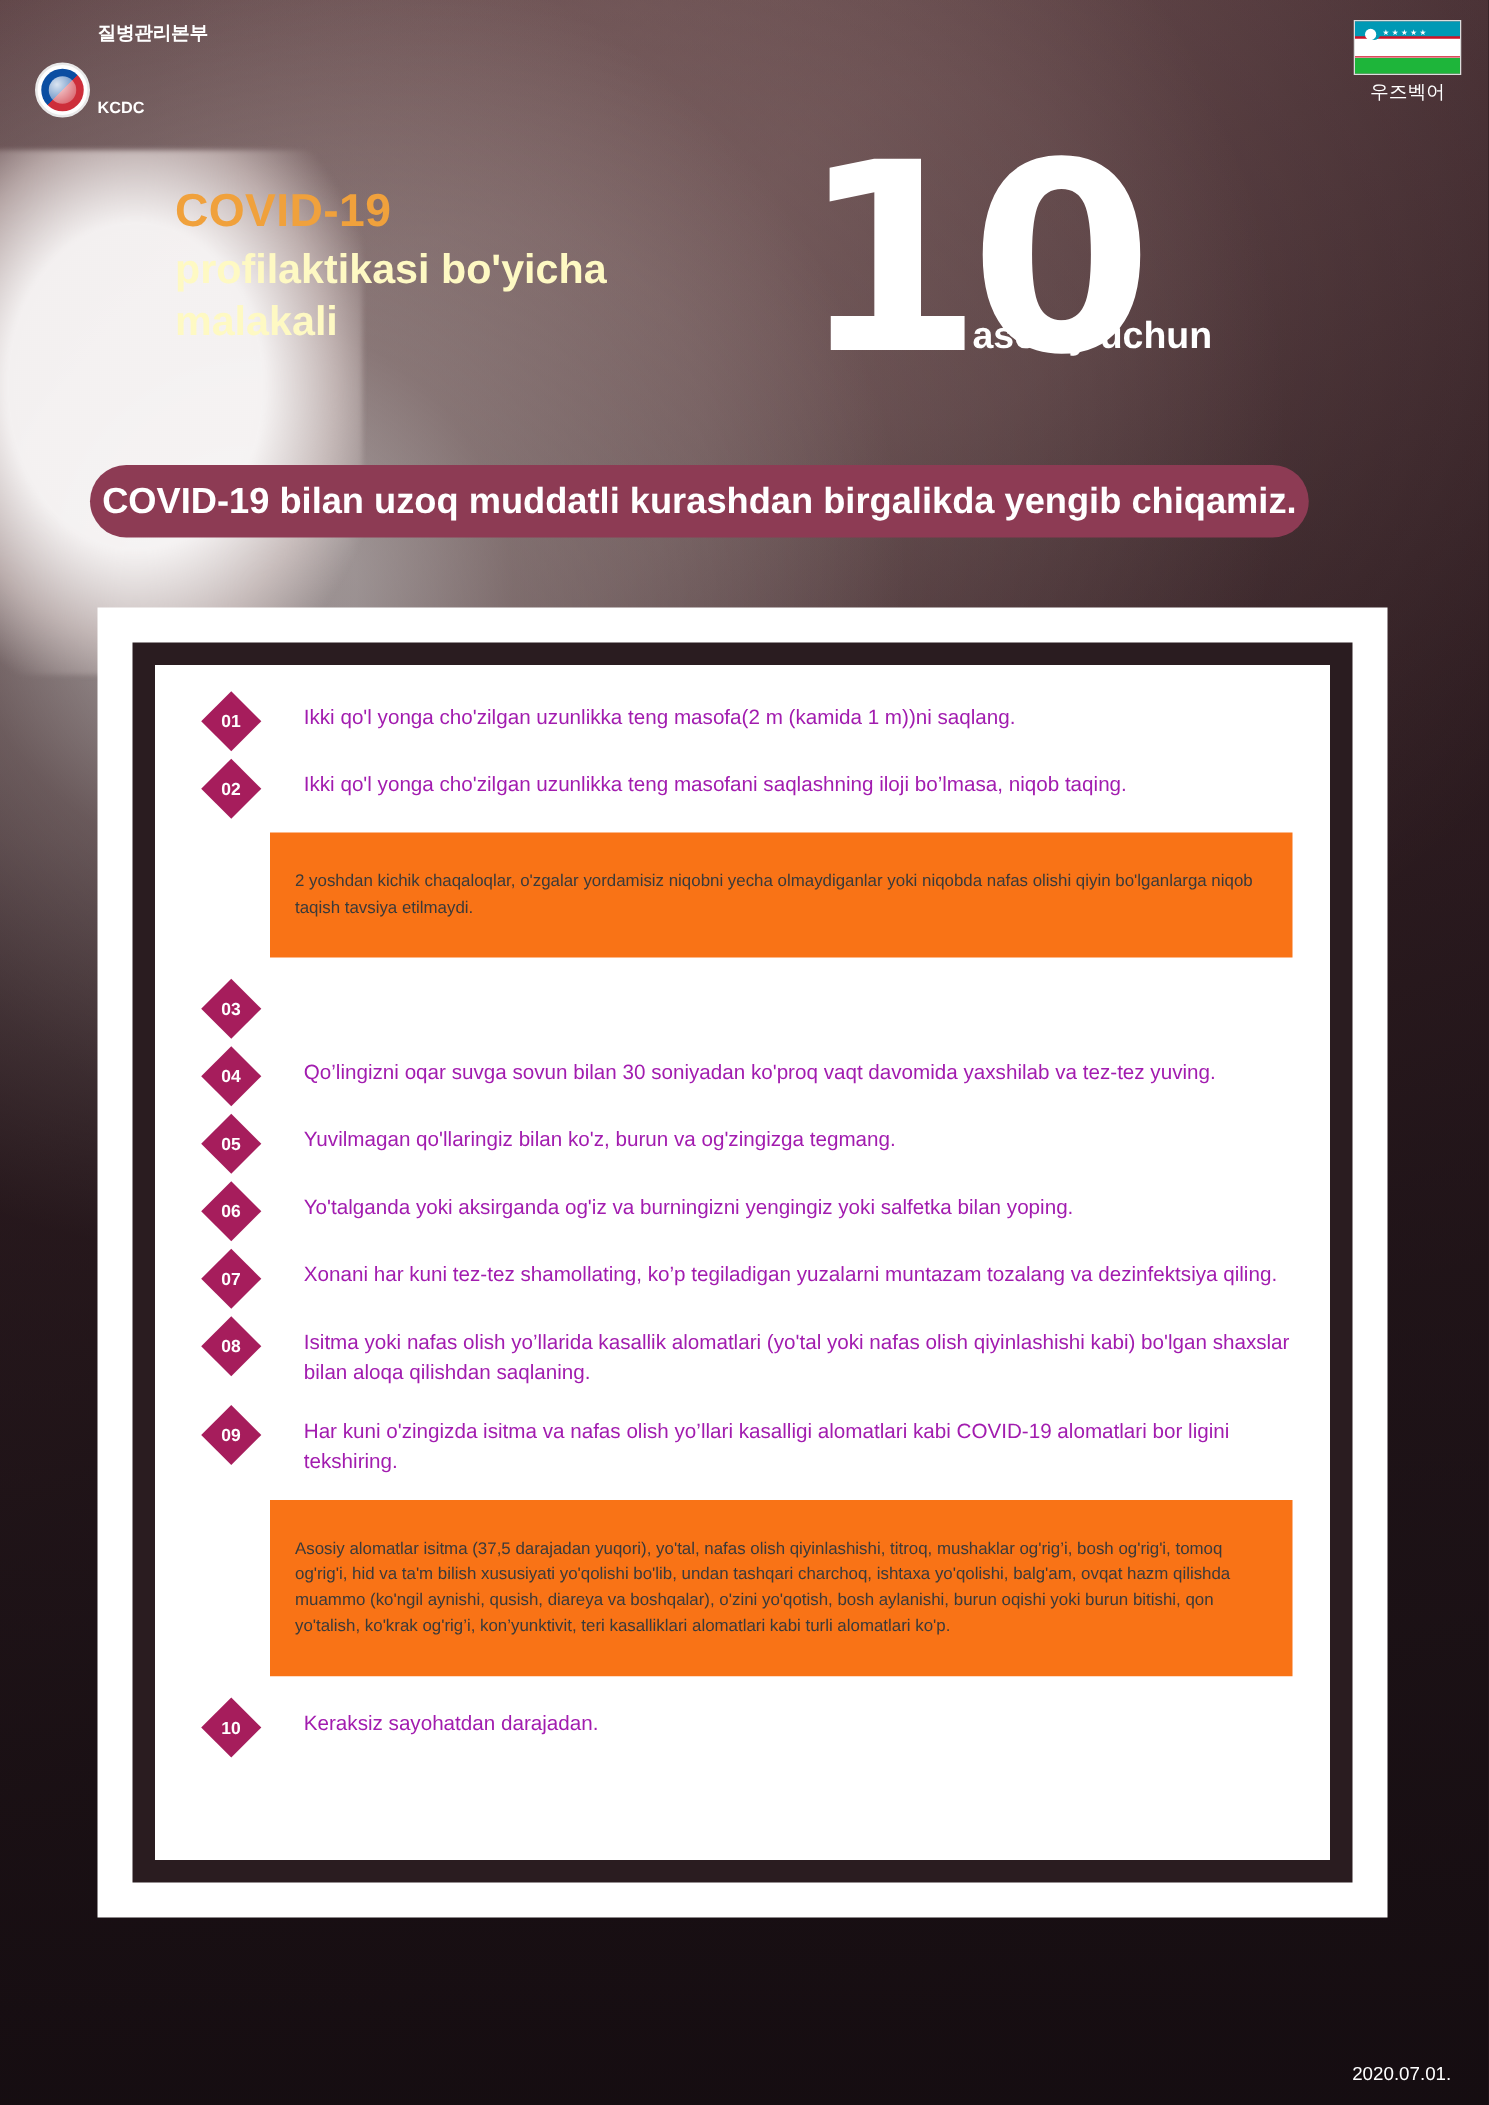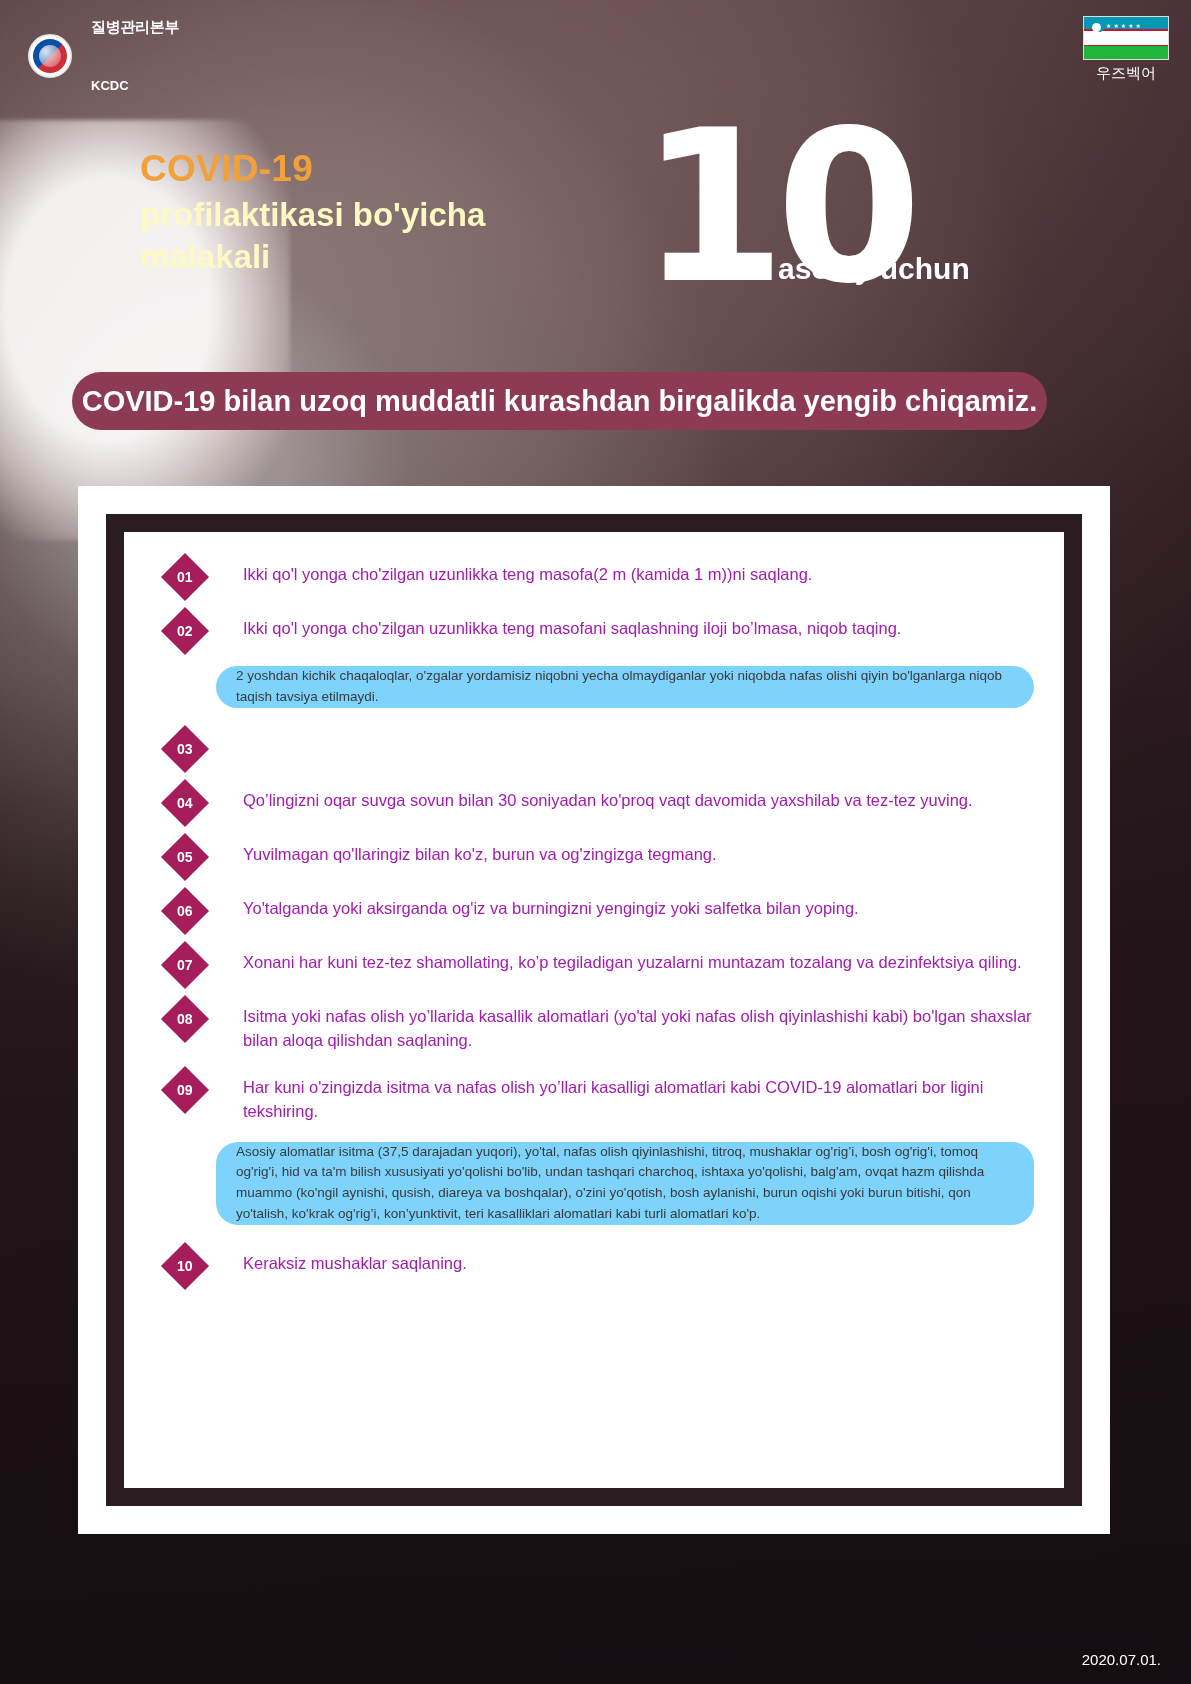--- a/index.html
+++ b/index.html
@@ -37,21 +37,21 @@
     left: -40px; top: 120px;
     width: 330px; height: 420px;
     background: radial-gradient(ellipse at 45% 45%, rgba(250,248,248,0.95) 0 40%, rgba(228,216,214,0.6) 62%, rgba(200,180,178,0) 80%);
     filter: blur(2px);
   }
 
   
   .kcdc-logo {
     position: absolute;
     left: 28px; top: 18px;
-    display: flex; align-items: center; gap: 19px;
+    display: flex; align-items: flex-end; gap: 6px;
   }
   .taegeuk {
     width: 44px; height: 44px; border-radius: 50%;
     background: #fff;
     position: relative;
     border: 2px solid #e9e9e9;
     overflow: hidden;
   }
   .taegeuk:before {
     content: "";
@@ -156,26 +156,25 @@
   .rule-text {
     font-size: 16.5px;
     color: #a21caf;
     line-height: 1.45;
     padding-top: 5px;
     flex: 1;
     margin-left: 27px;
   }
   .note {
     margin: 2px 0 22px 62px;
-    background: #7dd3fc;
-    padding: 0 20px;
+    background: #f97316;
+    padding: 29px 20px;
     color: #3a3a3a;
     font-size: 13.5px;
     line-height: 1.55;
-    border-radius: 22px;
   }
   .date {
     position: absolute; right: 30px; bottom: 16px;
     color: #ffffff; font-size: 15px;
   }
 </style>
 </head>
 <body>
 
 <div class="poster">
@@ -299,21 +298,21 @@
           <div class="rule-text">Har kuni o'zingizda isitma va nafas olish yo’llari kasalligi alomatlari kabi COVID-19 alomatlari bor ligini tekshiring.</div>
         </div>
         <div class="note">Asosiy alomatlar isitma (37,5 darajadan yuqori), yo'tal, nafas olish qiyinlashishi, titroq, mushaklar og'rig’i, bosh og'rig'i, tomoq og'rig'i, hid va ta'm bilish xususiyati yo'qolishi bo'lib, undan tashqari charchoq, ishtaxa yo'qolishi, balg'am, ovqat hazm qilishda muammo (ko'ngil aynishi, qusish, diareya va boshqalar), o'zini yo'qotish, bosh aylanishi, burun oqishi yoki burun bitishi, qon yo'talish, ko'krak og'rig’i, kon’yunktivit, teri kasalliklari alomatlari kabi turli alomatlari ko'p.</div>
 
         <div class="rule">
           <div class="badge-wrap">
             <div class="badge">
                 <span>10</span>
               </div>
           </div>
-          <div class="rule-text">Keraksiz mushaklar saqlaning.</div>
+          <div class="rule-text">Keraksiz sayohatdan darajadan.</div>
         </div>
 
       </div>
     </div>
   </div>
 
   <div class="date">2020.07.01.</div>
 </div>
 
 </body></html>

